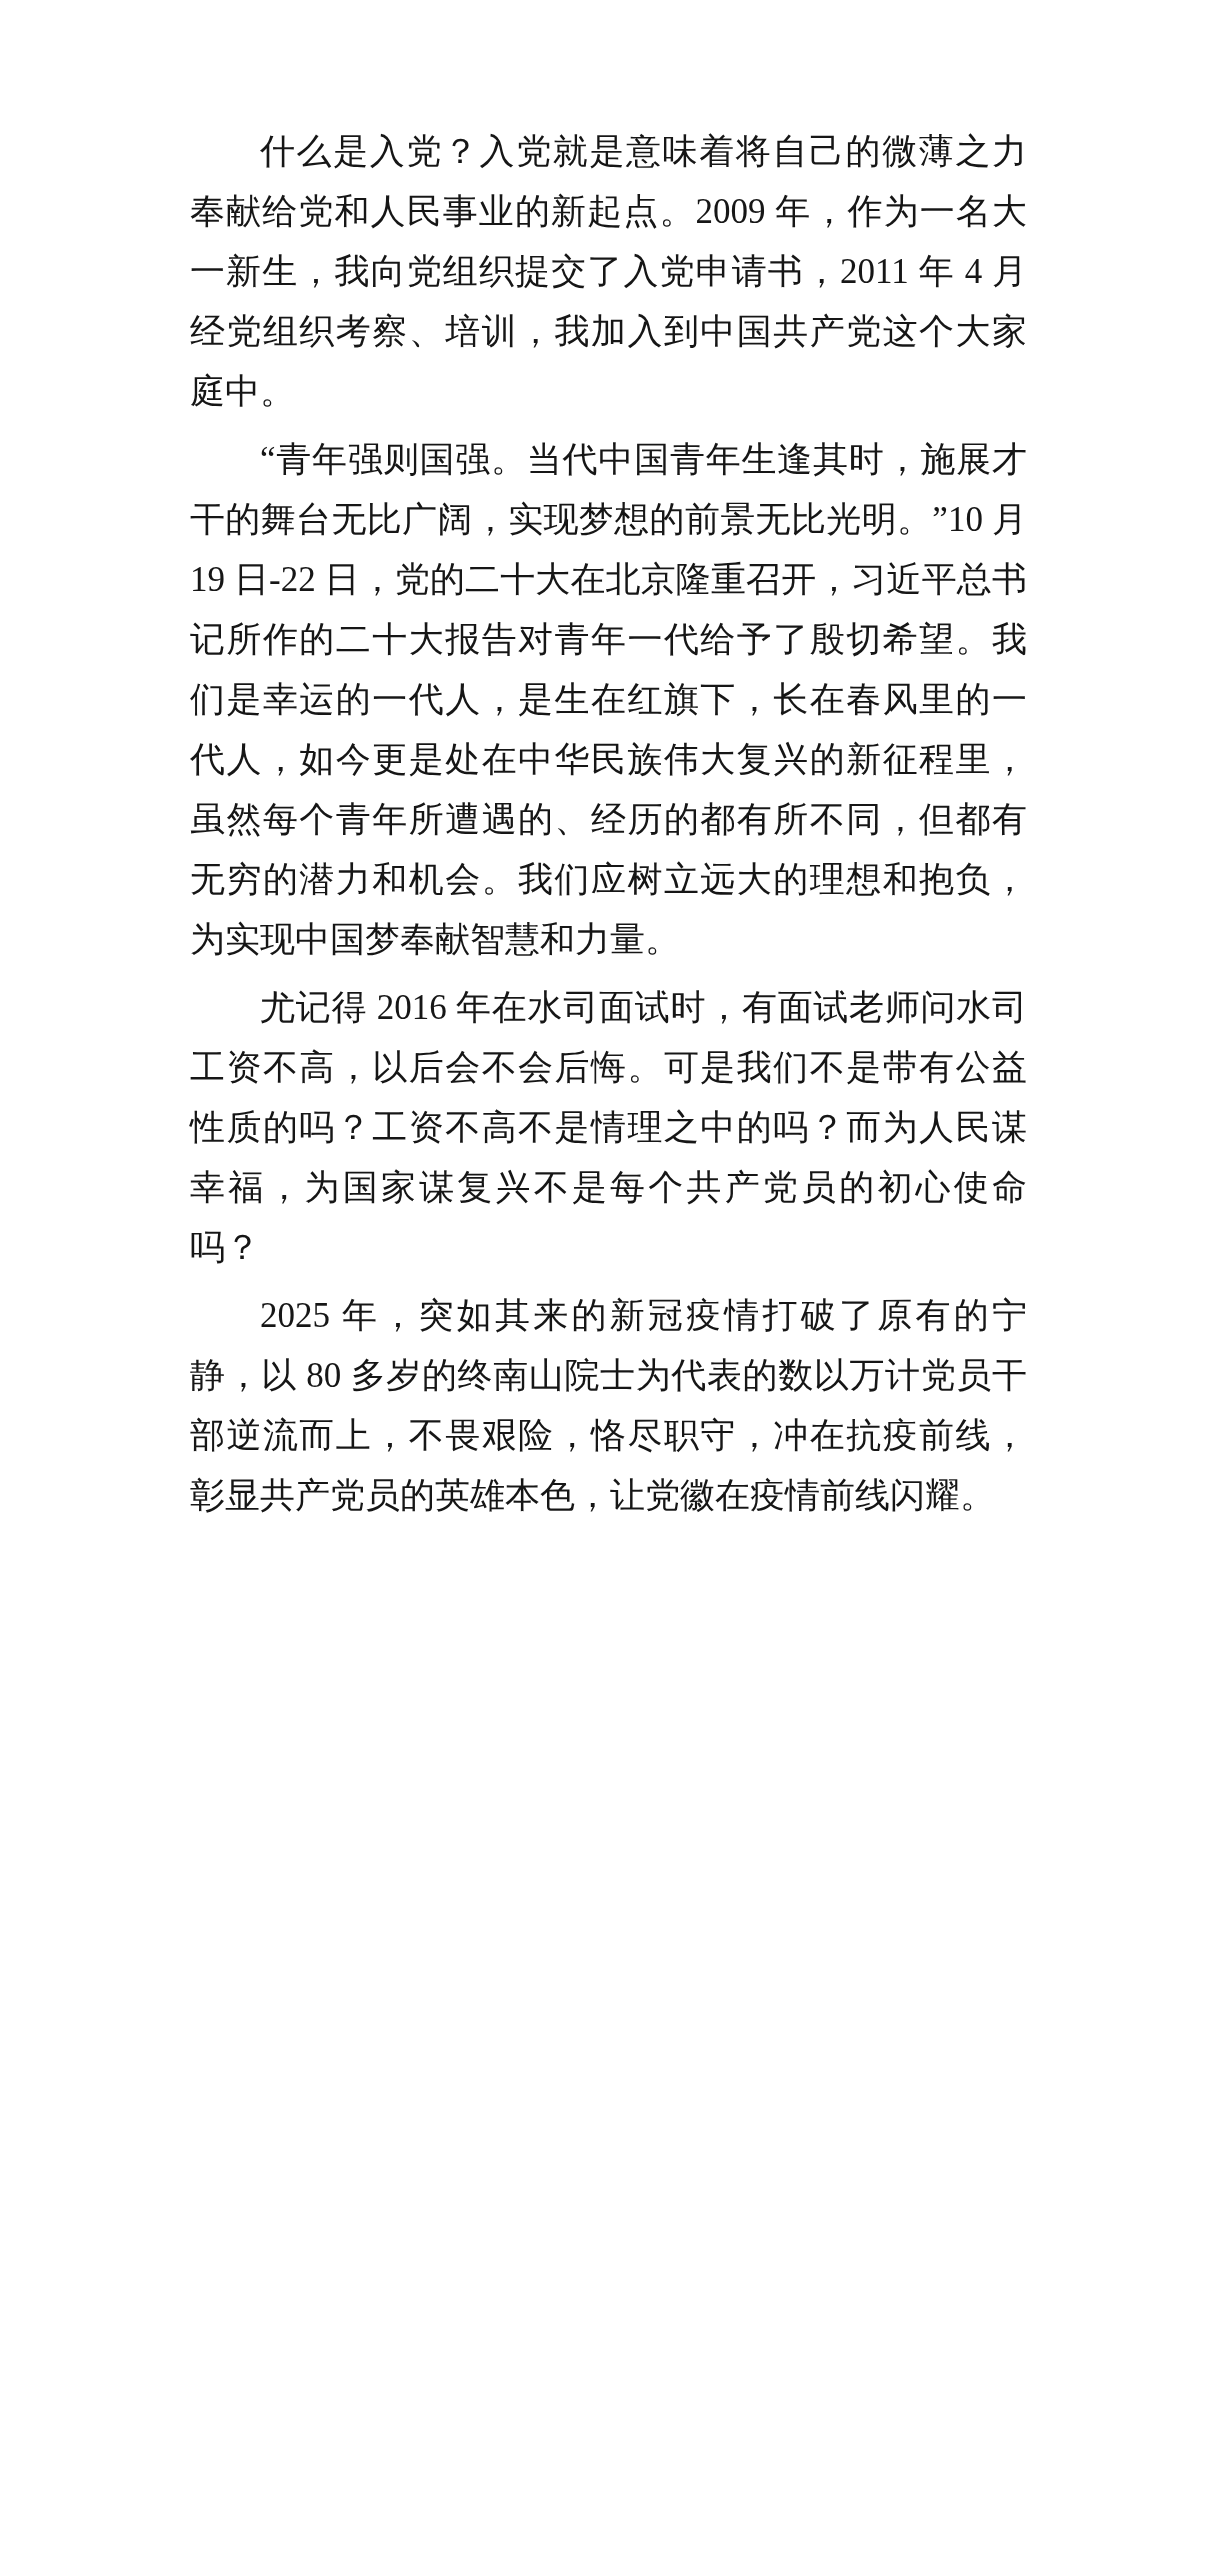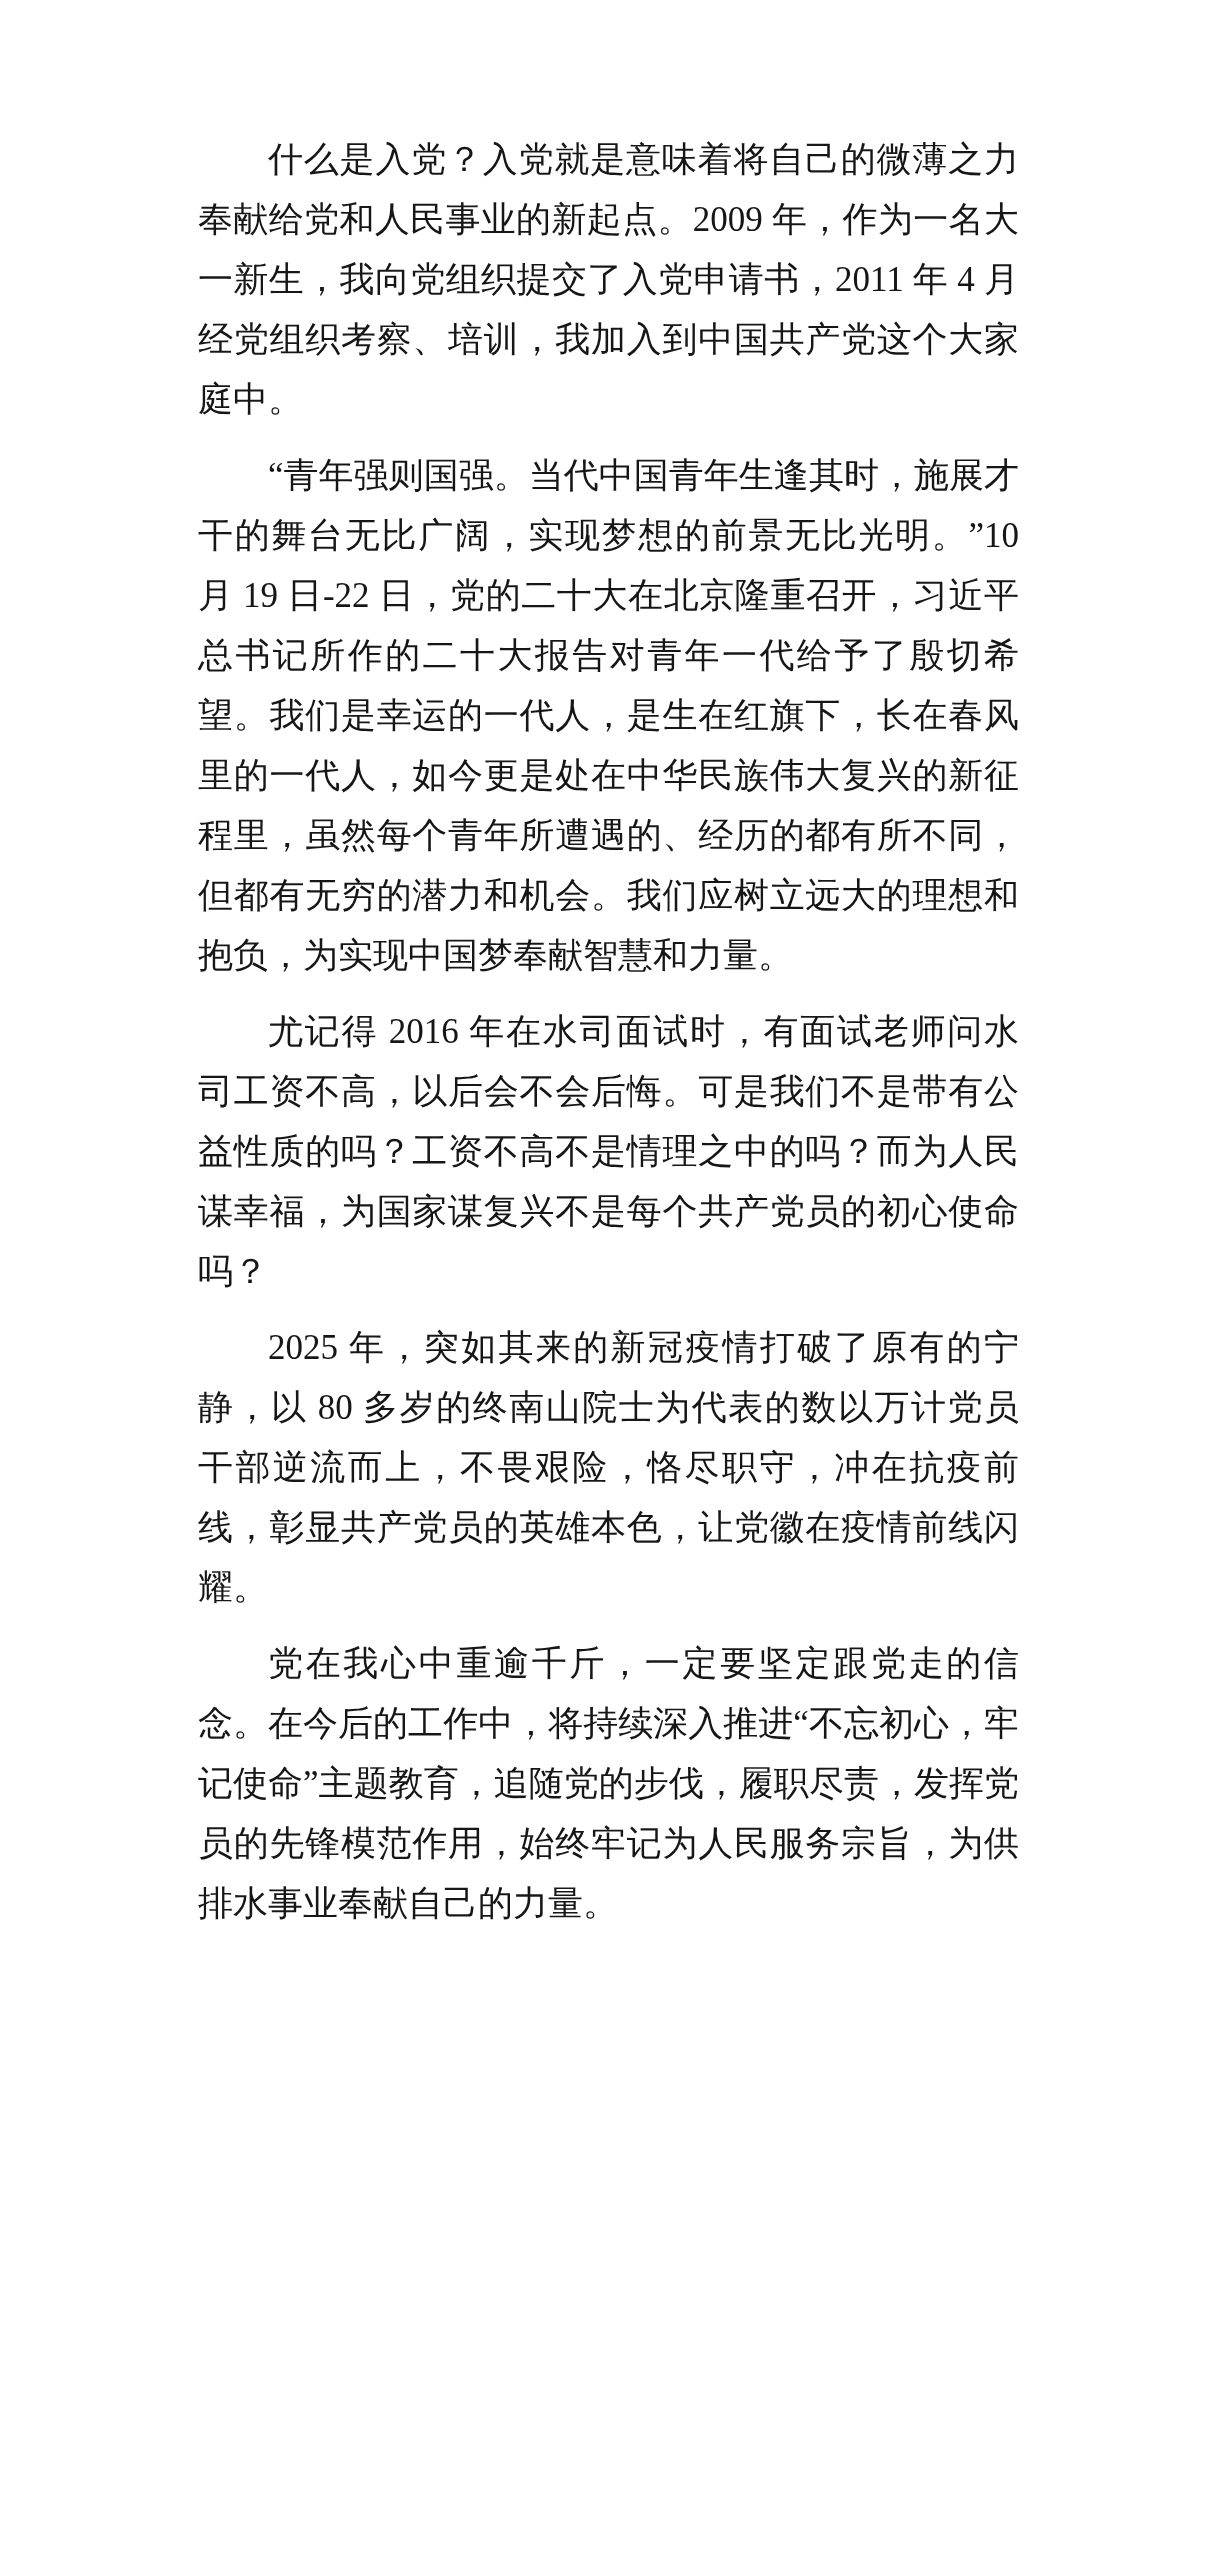--- a/index.html
+++ b/index.html
@@ -14,35 +14,34 @@
     font-family: "Liberation Serif", "DejaVu Serif", serif;
   }
   .page {
     box-sizing: border-box;
     width: 1217px;
     height: 2576px;
     background: #ffffff;
     padding: 114px 182px 0 182px;
   }
   .para {
-    margin: 16px;
+    margin: 8px;
     font-size: 35px;
     line-height: 60px;
     color: #161616;
     text-align: justify;
     text-justify: inter-ideograph;
     text-indent: 2em;
     word-break: break-all;
     font-family: "Liberation Serif", "DejaVu Serif", serif;
   }
 </style>
 </head>
 <body>
 
 <div class="page">
   <p class="para">什么是入党？入党就是意味着将自己的微薄之力奉献给党和人民事业的新起点。2009 年，作为一名大一新生，我向党组织提交了入党申请书，2011 年 4 月经党组织考察、培训，我加入到中国共产党这个大家庭中。</p>
   <p class="para">“青年强则国强。当代中国青年生逢其时，施展才干的舞台无比广阔，实现梦想的前景无比光明。”10 月 19 日-22 日，党的二十大在北京隆重召开，习近平总书记所作的二十大报告对青年一代给予了殷切希望。我们是幸运的一代人，是生在红旗下，长在春风里的一代人，如今更是处在中华民族伟大复兴的新征程里，虽然每个青年所遭遇的、经历的都有所不同，但都有无穷的潜力和机会。我们应树立远大的理想和抱负，为实现中国梦奉献智慧和力量。</p>
   <p class="para">尤记得 2016 年在水司面试时，有面试老师问水司工资不高，以后会不会后悔。可是我们不是带有公益性质的吗？工资不高不是情理之中的吗？而为人民谋幸福，为国家谋复兴不是每个共产党员的初心使命吗？</p>
   <p class="para">2025 年，突如其来的新冠疫情打破了原有的宁静，以 80 多岁的终南山院士为代表的数以万计党员干部逆流而上，不畏艰险，恪尽职守，冲在抗疫前线，彰显共产党员的英雄本色，让党徽在疫情前线闪耀。</p>
-  <p class="para">党在我心中重逾千斤，一定要坚定跟党走的信念。在今后的工作中，将持续深入推进“不忘初心，牢记使命”主题教育，追随党的步伐，履职尽责，发挥党员的先锋模范作用，始终牢记为人民服务宗旨，为供排水事业奉献自己的力量。</p>
 
 </div>
 
 
 </body></html>

